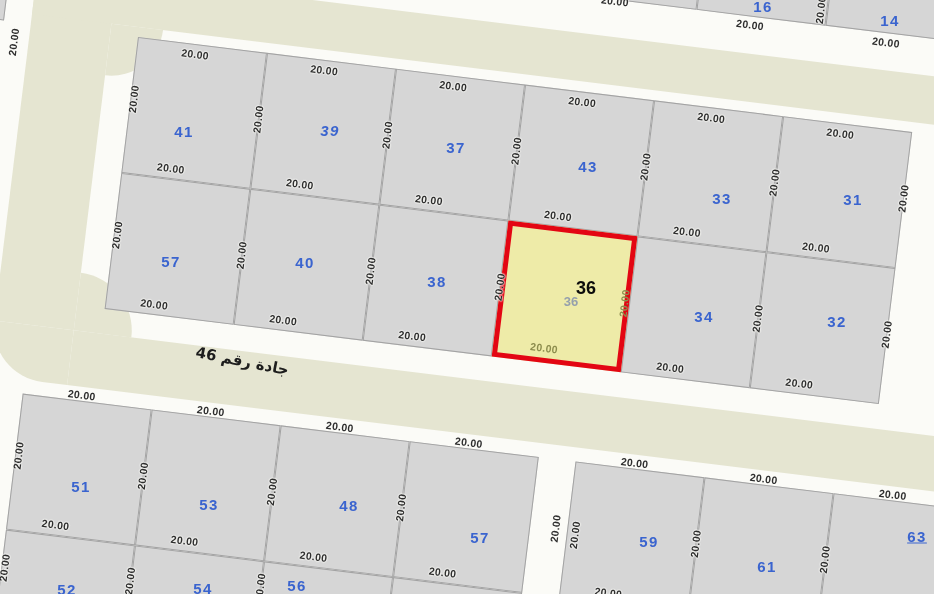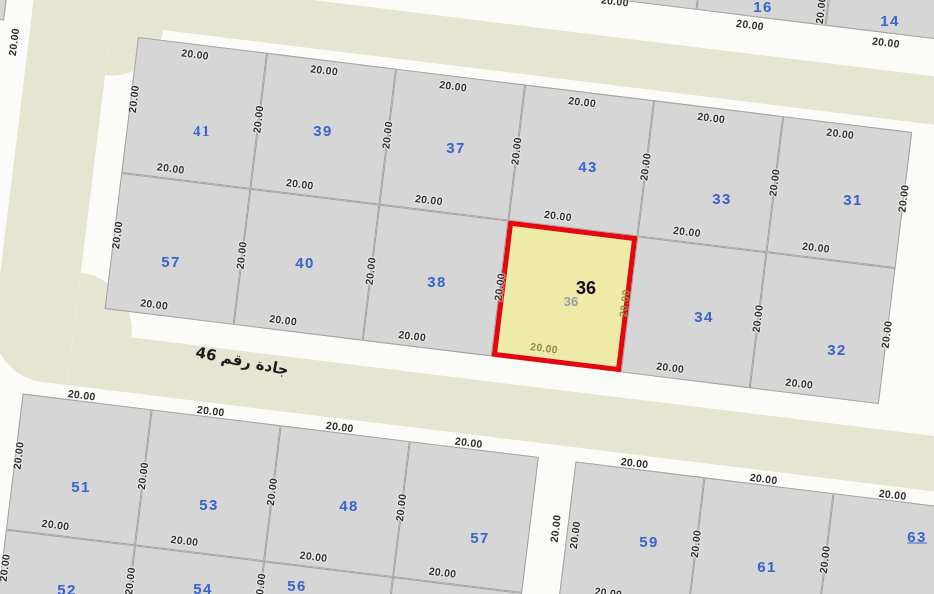--- a/index.html
+++ b/index.html
@@ -192,32 +192,32 @@
     <span class="dim" style="left:584px;top:-94px;">20.00</span>
     <span class="dim" style="left:721px;top:-93px;">20.00</span>
     <span class="dim dimv" style="left:652px;top:-117px;">20.00</span>
     <span class="dim dimv" style="left:-145px;top:13px;">20.00</span>
     <span class="dim dimv" style="left:452px;top:430px;">20.00</span>
     <span class="dim dimv" style="left:472px;top:434px;">20.00</span>
 
     <div class="street">جادة رقم 46</div>
   </div>
 
-  <div class="num" style="left:202px;top:131px;font-family:Liberation Serif, serif;">41</div>
-  <div class="num" style="left:323px;top:130px;">39</div>
+  <div class="num" style="left:184px;top:131px;">41</div>
+  <div class="num" style="left:330px;top:130px;font-style:italic;">39</div>
   <div class="num" style="left:456px;top:147px;">37</div>
   <div class="num" style="left:588px;top:166px;">43</div>
   <div class="num" style="left:722px;top:182px;margin-top:16px;">33</div>
   <div class="num" style="left:853px;top:199px;">31</div>
 
   <div class="num" style="left:171px;top:261px;">57</div>
   <div class="num" style="left:305px;top:262px;">40</div>
   <div class="num" style="left:437px;top:281px;">38</div>
   <div class="num" style="left:704px;top:316px;">34</div>
-  <div class="num" style="left:837px;top:349px;">32</div>
+  <div class="num" style="left:837px;top:321px;">32</div>
 
   <div class="num-ghost" style="left:571px;top:301px;">36</div>
   <div class="num-sel" style="left:586px;top:288px;">36</div>
 
   <div class="num" style="left:763px;top:6px;">16</div>
   <div class="num" style="left:890px;top:20px;">14</div>
 
   <div class="num" style="left:81px;top:486px;">51</div>
   <div class="num" style="left:209px;top:504px;">53</div>
   <div class="num" style="left:349px;top:505px;">48</div>

